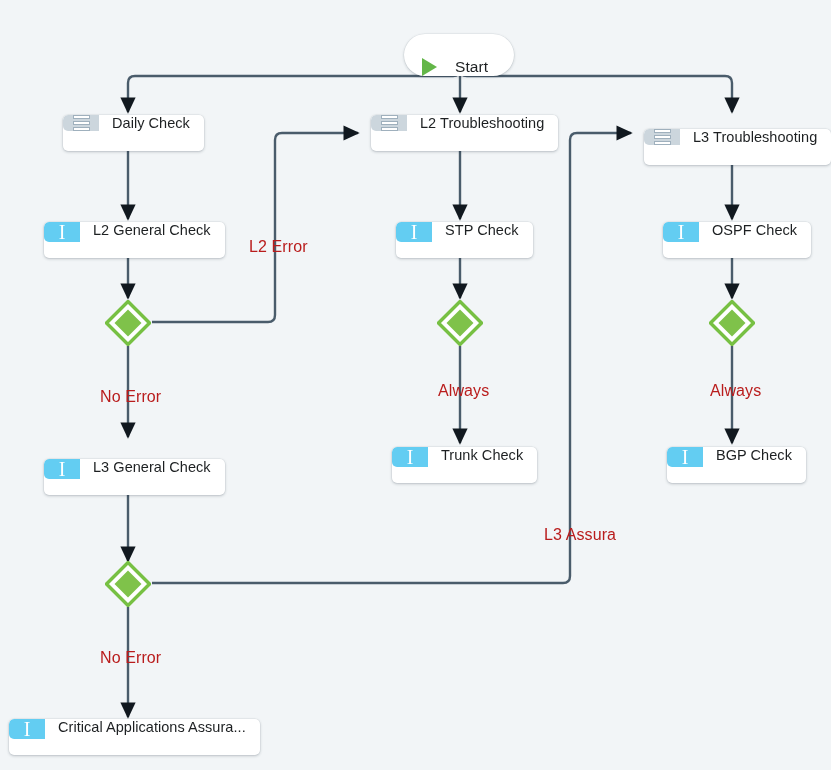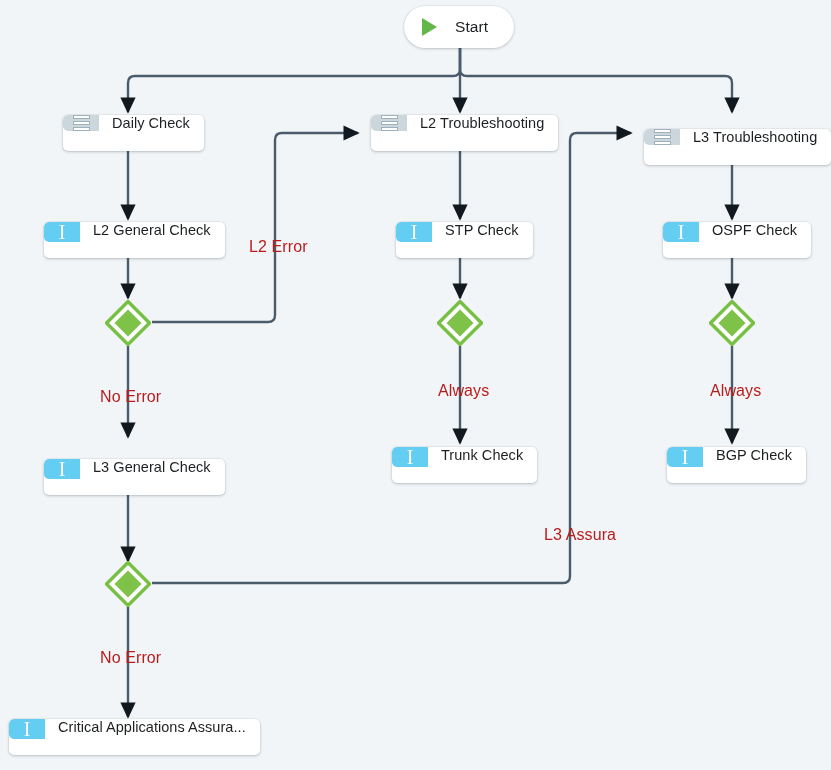--- a/index.html
+++ b/index.html
@@ -24,27 +24,28 @@
     top: 0;
     width: 831px;
     height: 770px;
     pointer-events: none;
   }
 
   
   .start-node {
     position: absolute;
     display: flex;
-    align-items: flex-start;
+    align-items: flex-end;
     background: #ffffff;
     border-radius: 26px;
     box-shadow: 0 1px 3px rgba(25,40,55,0.22), 0 0 0 0.5px rgba(25,40,55,0.07);
     height: 42px;
-    padding: 12px 26px 0 18px;
+    padding: 4px 26px 0 18px;
     box-sizing: border-box;
+    margin-top: 28px;
   }
   .start-triangle {
     width: 0;
     height: 0;
     border-left: 15px solid #63b648;
     border-top: 9px solid transparent;
     border-bottom: 9px solid transparent;
     margin-right: 18px;
   }
   .start-label {

